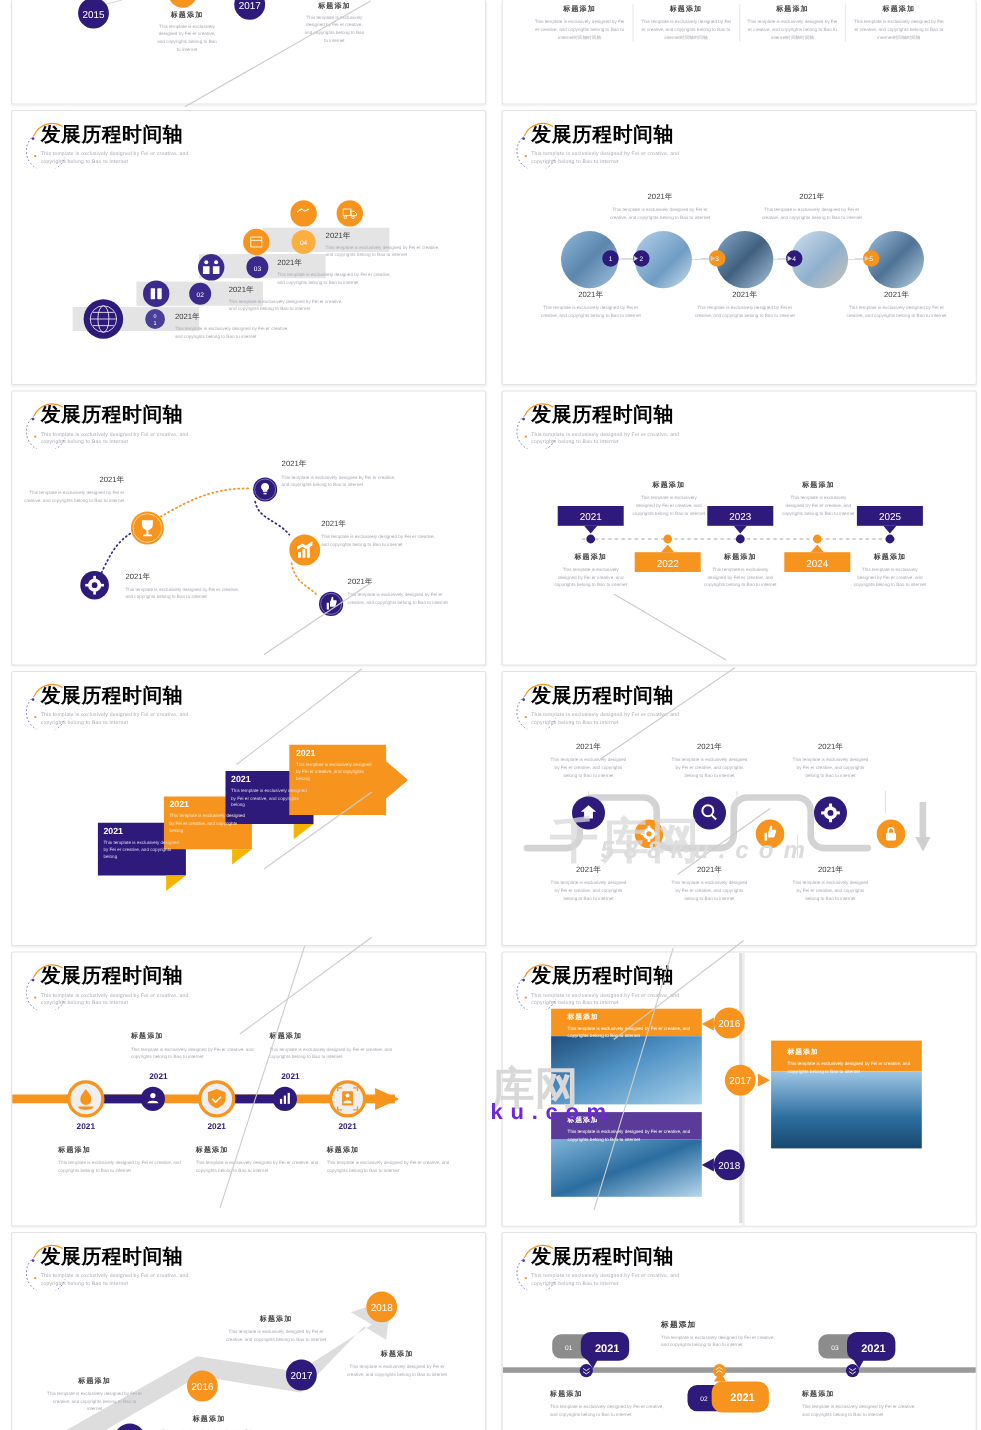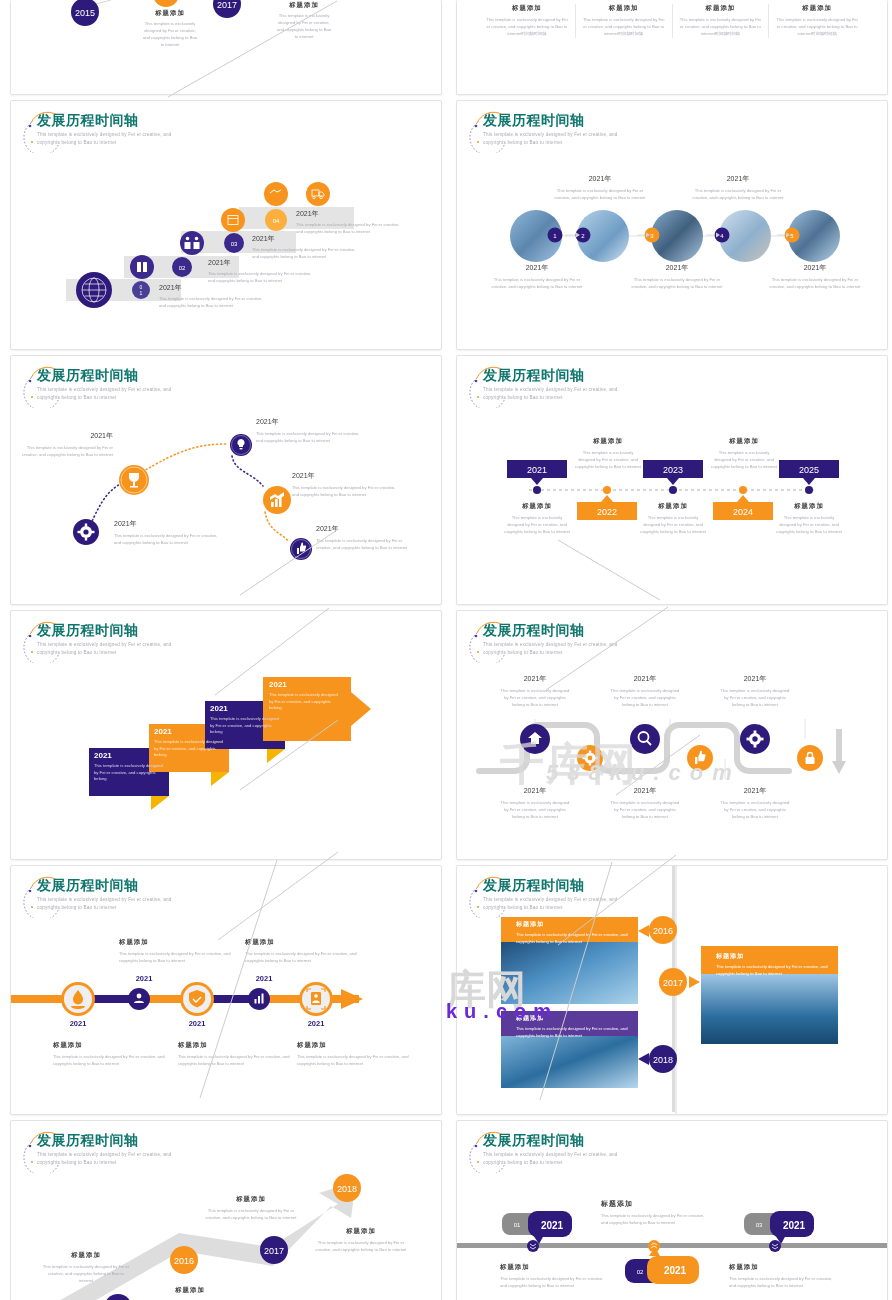--- a/index.html
+++ b/index.html
@@ -25,21 +25,21 @@
     border-radius:2px;
     position:relative;
     overflow:hidden;
     box-shadow:0 1px 2px rgba(0,0,0,.06);
   }
   .card.clip-top { border-top:none; }
 
   
   .hdr { position:absolute; left:26px; top:12px; }
   .hdr h2 {
-    font-size:14px; font-weight:700; color:#0f766e; letter-spacing:.5px;
+    font-size:18px; font-weight:700; color:#000000; letter-spacing:.5px;
     line-height:1.1;
     font-family:Liberation Serif, serif;
   }
   .hdr p {
     margin-top:3px; font-size:4.6px; line-height:1.6; color:#a8a8b4; max-width:150px;
     letter-spacing:.2px;
   }
   .deco { position:absolute; left:12px; top:8px; width:44px; height:44px; }
 
   

